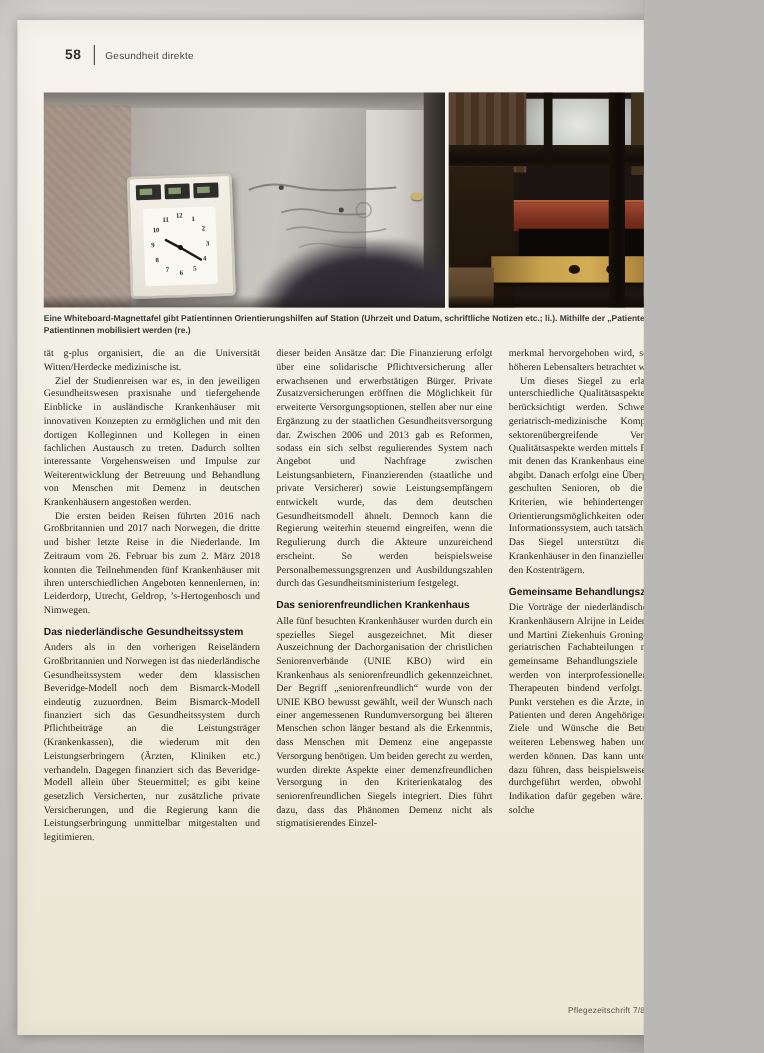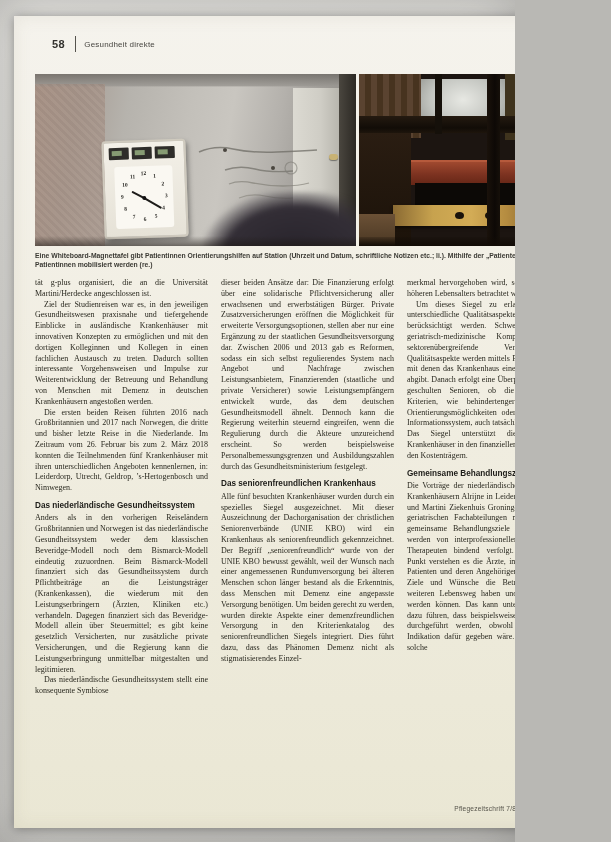--- a/index.html
+++ b/index.html
@@ -179,26 +179,25 @@
         <div class="pr-floor"></div>
         <div class="pr-reddetail"></div>
         <div class="pr-bottom"></div>
       </div>
     </div>
 
     <div class="caption">Eine Whiteboard-Magnettafel gibt Patientinnen Orientierungshilfen auf Station (Uhrzeit und Datum, schriftliche Notizen etc.; li.). Mithilfe der „Patientenbrücke“ können Patientinnen mobilisiert werden (re.)</div>
 
     <div class="columns">
       <div class="col" lang="de">
-        <p class="cont">tät g-plus organisiert, die an die Universität Martini/Herdecke angeschlossen ist.</p>
+        <p class="cont">tät g-plus organisiert, die an die Universität Witten/Herdecke medizinische ist.</p>
         <p>Ziel der Studienreisen war es, in den jeweiligen Gesundheitswesen praxisnahe und tiefergehende Einblicke in ausländische Krankenhäuser mit innovativen Konzepten zu ermöglichen und mit den dortigen Kolleginnen und Kollegen in einen fachlichen Austausch zu treten. Dadurch sollten interessante Vorgehensweisen und Impulse zur Weiterentwicklung der Betreuung und Behandlung von Menschen mit Demenz in deutschen Krankenhäusern angestoßen werden.</p>
         <p>Die ersten beiden Reisen führten 2016 nach Großbritannien und 2017 nach Norwegen, die dritte und bisher letzte Reise in die Niederlande. Im Zeitraum vom 26. Februar bis zum 2. März 2018 konnten die Teilnehmenden fünf Krankenhäuser mit ihren unterschiedlichen Angeboten kennenlernen, in: Leiderdorp, Utrecht, Geldrop, ’s-Hertogenbosch und Nimwegen.</p>
         <h3>Das niederländische Gesundheitssystem</h3>
         <p class="noind">Anders als in den vorherigen Reiseländern Großbritannien und Norwegen ist das niederländische Gesundheitssystem weder dem klassischen Beveridge-Modell noch dem Bismarck-Modell eindeutig zuzuordnen. Beim Bismarck-Modell finanziert sich das Gesundheitssystem durch Pflichtbeiträge an die Leistungsträger (Krankenkassen), die wiederum mit den Leistungserbringern (Ärzten, Kliniken etc.) verhandeln. Dagegen finanziert sich das Beveridge-Modell allein über Steuermittel; es gibt keine gesetzlich Versicherten, nur zusätzliche private Versicherungen, und die Regierung kann die Leistungserbringung unmittelbar mitgestalten und legitimieren.</p>
-        <p>Das niederländische Gesundheitssystem stellt eine konsequente Symbiose</p>
       </div>
       <div class="col" lang="de">
         <p class="cont">dieser beiden Ansätze dar: Die Finanzierung erfolgt über eine solidarische Pflichtversicherung aller erwachsenen und erwerbstätigen Bürger. Private Zusatzversicherungen eröffnen die Möglichkeit für erweiterte Versorgungsoptionen, stellen aber nur eine Ergänzung zu der staatlichen Gesundheitsversorgung dar. Zwischen 2006 und 2013 gab es Reformen, sodass ein sich selbst regulierendes System nach Angebot und Nachfrage zwischen Leistungsanbietern, Finanzierenden (staatliche und private Versicherer) sowie Leistungsempfängern entwickelt wurde, das dem deutschen Gesundheitsmodell ähnelt. Dennoch kann die Regierung weiterhin steuernd eingreifen, wenn die Regulierung durch die Akteure unzureichend erscheint. So werden beispielsweise Personalbemessungsgrenzen und Ausbildungszahlen durch das Gesundheitsministerium festgelegt.</p>
         <h3>Das seniorenfreundlichen Krankenhaus</h3>
         <p class="noind">Alle fünf besuchten Krankenhäuser wurden durch ein spezielles Siegel ausgezeichnet. Mit dieser Auszeichnung der Dachorganisation der christlichen Seniorenverbände (UNIE KBO) wird ein Krankenhaus als seniorenfreundlich gekennzeichnet. Der Begriff „seniorenfreundlich“ wurde von der UNIE KBO bewusst gewählt, weil der Wunsch nach einer angemessenen Rundumversorgung bei älteren Menschen schon länger bestand als die Erkenntnis, dass Menschen mit Demenz eine angepasste Versorgung benötigen. Um beiden gerecht zu werden, wurden direkte Aspekte einer demenzfreundlichen Versorgung in den Kriterienkatalog des seniorenfreundlichen Siegels integriert. Dies führt dazu, dass das Phänomen Demenz nicht als stigmatisierendes Einzel-</p>
       </div>
       <div class="col" lang="de">
         <p class="cont">merkmal hervorgehoben wird, sondern als Teil des höheren Lebensalters betrachtet wird.</p>
         <p>Um dieses Siegel zu erlangen, müssen 14 unterschiedliche Qualitätsaspekte vom Krankenhaus berücksichtigt werden. Schwerpunkte sind die geriatrisch-medizinische Kompetenz und eine sektorenübergreifende Versorgung. Die Qualitätsaspekte werden mittels Fragebögen erhoben, mit denen das Krankenhaus eine Selbsteinschätzung abgibt. Danach erfolgt eine Überprüfung von speziell geschulten Senioren, ob die altersfreundlichen Kriterien, wie behindertengerechte Ausstattung, Orientierungsmöglichkeiten oder ein angemessenes Informationssystem, auch tatsächlich vorhanden sind. Das Siegel unterstützt die ausgezeichneten Krankenhäuser in den finanziellen Verhandlungen mit den Kostenträgern.</p>
         <h3>Gemeinsame Behandlungsziele</h3>

